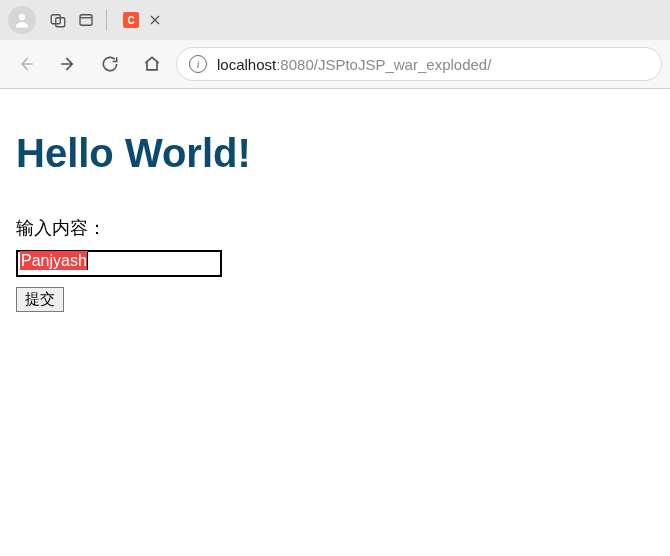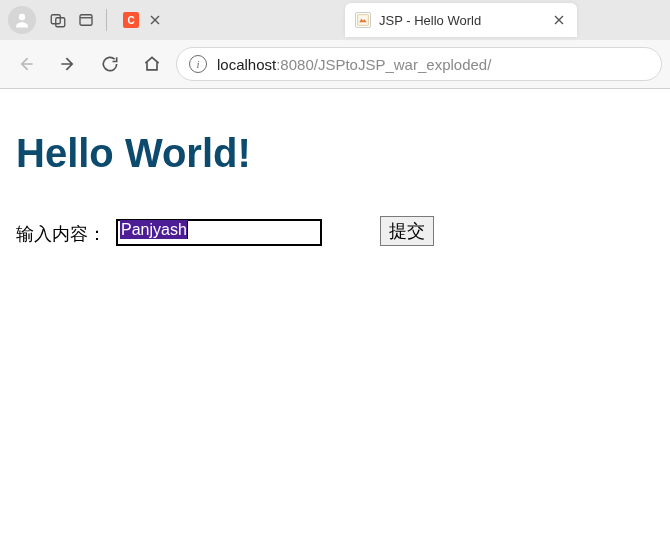--- a/index.html
+++ b/index.html
@@ -178,62 +178,62 @@
   }
   .page h1 {
     margin: 20px 0 40px 0;
     font-size: 40px;
     font-weight: 800;
     font-family: Arial, sans-serif;
     color: #0c4a6e;
   }
   .formrow {
     display: flex;
-    align-items: flex-end;
+    align-items: flex-start;
     gap: 10px;
     font-size: 18px;
     color: #000;
+    flex-direction: column;
   }
   .formrow label {
     font-family: "SimSun", serif;
   }
   .textbox {
     width: 206px;
     height: 27px;
     border: 2px solid #000;
     outline: none;
     font-family: Arial, sans-serif;
     font-size: 16px;
     padding: 0 2px;
     background: #fff;
     position: relative;
   }
   .textbox .sel {
-    background: #4c1d95;
+    background: #ef4444;
     color: #fff;
     padding: 1px 1px;
   }
   .textbox .caret {
     display: inline-block;
     width: 1px;
     height: 18px;
     background: #000;
     vertical-align: middle;
     margin-left: -1px;
     position: relative;
     top: -1px;
   }
   .submit-btn {
     font-family: Liberation Serif, serif;
-    font-size: 18px;
+    font-size: 15px;
     padding: 2px 8px;
     background: #efefef;
     border: 1px solid #7a7a7a;
     cursor: pointer;
-    margin-left: 48px;
   }
 </style>
 </head>
 <body>
 
 <div class="chrome">
 
   <div class="tabstrip">
 
     <div class="win-btn">
@@ -261,34 +261,20 @@
 
     <div class="tab inactive">
       <span class="favicon fav-csdn">C</span>
       <span class="close">
         <svg viewBox="0 0 10 10" stroke="currentColor" stroke-width="1.4">
           <path d="M1 1l8 8M9 1l-8 8"></path>
         </svg>
       </span>
     </div>
 
-    <div class="tab active">
-      <span class="favicon fav-jsp">
-        <svg viewBox="0 0 16 16">
-          <rect x="1" y="1" width="14" height="14" fill="#fef6e6" stroke="#d8bf8c"></rect>
-          <path d="M3 11l3-5 2 3 2-2 3 4z" fill="#e07a3f"></path>
-        </svg>
-      </span>
-      <span class="title">JSP - Hello World</span>
-      <span class="close">
-        <svg viewBox="0 0 10 10" stroke="currentColor" stroke-width="1.4">
-          <path d="M1 1l8 8M9 1l-8 8"></path>
-        </svg>
-      </span>
-    </div>
 
   </div>
 
   <div class="addrrow">
 
     <div class="nav-btn disabled">
       <svg viewBox="0 0 24 24" fill="none" stroke="currentColor" stroke-width="2">
         <path d="M14 5l-7 7 7 7M7 12h13"></path>
       </svg>
     </div>

